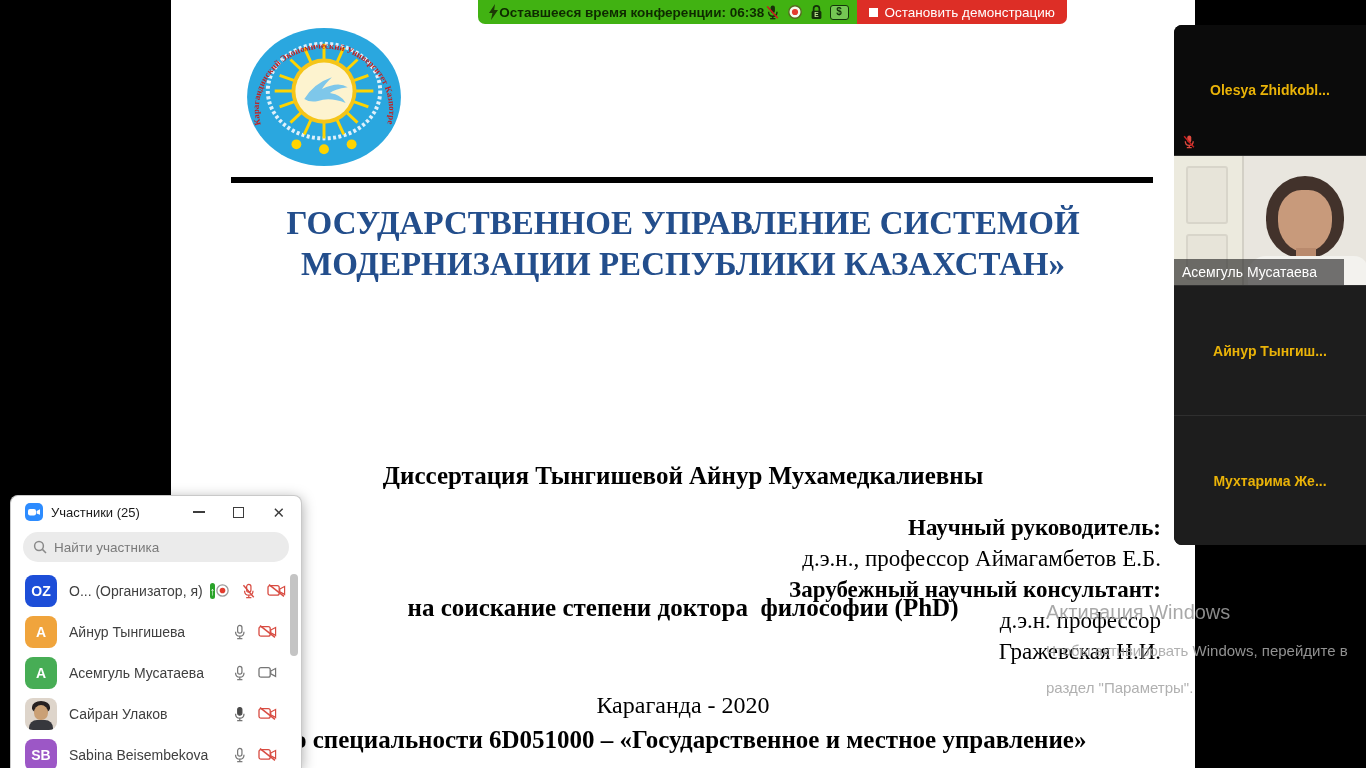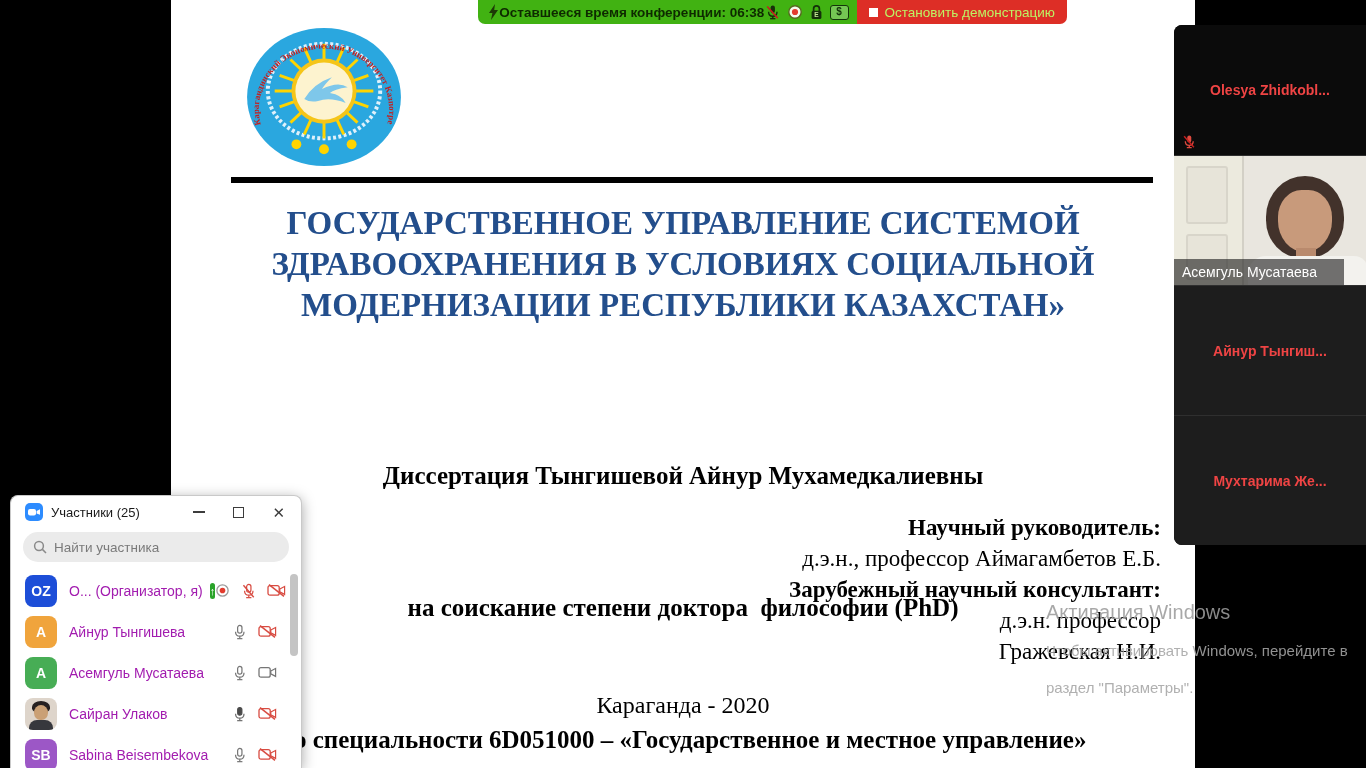--- a/index.html
+++ b/index.html
@@ -51,21 +51,21 @@
   }
   .meetbar .green {
     flex:1; background:#41b212; border-bottom-left-radius:7px;
     display:flex; align-items:center; padding:0 8px 0 10px;
   }
   .meetbar .timer-text {
     margin:0 auto; font-size:13.5px; font-weight:bold; color:#0e2a00;
   }
   .meetbar .bar-icons { display:flex; align-items:center; gap:7px; }
   .stop-btn {
-    background:#dd2e26; color:#bef264; border:none; cursor:pointer;
+    background:#dd2e26; color:#ffffff; border:none; cursor:pointer;
     border-bottom-right-radius:7px; display:flex; align-items:center; gap:7px;
     padding:0 12px; font-size:13.5px; font-family:"Liberation Sans",sans-serif;
   }
   .stop-square { width:9px; height:9px; background:#fff; display:inline-block; }
   .dollar-badge {
     width:19px; height:15px; border:1.6px solid #14350a; border-radius:3px;
     background:rgba(255,255,255,.28); color:#14350a; font-size:10px; font-weight:bold;
     display:flex; align-items:center; justify-content:center; line-height:1;
   }
 
@@ -73,21 +73,21 @@
   .vstrip {
     position:absolute; left:1174px; top:25px; width:192px; height:520px; z-index:4;
     border-radius:8px 0 0 8px; overflow:hidden; background:#000;
   }
   .vtile { position:relative; width:192px; height:130px; }
   .vtile + .vtile { border-top:1px solid #2f2f2f; }
   .vtile.t-black { background:#0b0b0b; }
   .vtile.t-dark { background:#1d1d1d; }
   .vtile .center-name {
     position:absolute; left:0; right:0; top:50%; transform:translateY(-50%);
-    text-align:center; color:#ef4444; font-size:14px; font-weight:bold;
+    text-align:center; color:#eab308; font-size:14px; font-weight:bold;
   }
   .vtile .corner-mic { position:absolute; left:8px; bottom:6px; }
 
   
   .vtile.t-video { background:#e9e6df; overflow:hidden; }
   .door {
     position:absolute; left:-6px; top:-6px; width:76px; height:142px;
     border-right:2px solid #d3d0c6; background:#eceade;
   }
   .door .panel { position:absolute; left:18px; width:42px; border:2px solid #d8d5ca; border-radius:3px; background:#e7e4d9; }
@@ -145,21 +145,21 @@
     display:flex; align-items:center; justify-content:center;
   }
   .av-teal   { background:#1d4ed8; }
   .av-orange { background:#f0a43c; }
   .av-green  { background:#47ad55; }
   .av-purple { background:#9c57c6; }
   .av-photo  { background:#ded5cb; position:relative; overflow:hidden; }
   .av-photo .ph-hair { position:absolute; left:7px; top:3px; width:18px; height:12px; background:#262020; border-radius:50% 50% 40% 40%; }
   .av-photo .ph-face { position:absolute; left:9px; top:7px; width:14px; height:15px; background:#caa075; border-radius:50% 50% 46% 46%; }
   .av-photo .ph-body { position:absolute; left:4px; top:22px; width:24px; height:12px; background:#37383d; border-radius:8px 8px 0 0; }
-  .pname { margin-left:12px; font-size:14px; color:#a21caf; white-space:nowrap; }
+  .pname { margin-left:12px; font-size:14px; color:#404040; white-space:nowrap; }
   .share-badge {
     margin-left:7px; width:17px; height:16px; border-radius:3px; background:#2aa32a;
     color:#fff; font-size:11px; font-weight:bold; display:flex; align-items:center; justify-content:center;
   }
   .rowicons { margin-left:auto; display:flex; align-items:center; gap:11px; }
   .rec-ind { display:flex; }
   .scrollthumb {
     position:absolute; right:3px; top:78px; width:8px; height:82px;
     background:#c4c4c4; border-radius:4px;
   }
@@ -204,21 +204,20 @@
     <text font-size="9" font-weight="bold" fill="#c21f1f" font-family="Liberation Serif, serif">
       <textPath href="#ringpath">Карагандинский Экономический Университет Казпотребсоюза</textPath>
     </text>
   </svg>
 
 
   <div class="rule"></div>
 
   <div class="main-title">
     <div>ГОСУДАРСТВЕННОЕ УПРАВЛЕНИЕ СИСТЕМОЙ</div>
-    <div>ЗДРАВООХРАНЕНИЯ В УСЛОВИЯХ СОЦИАЛЬНОЙ</div>
     <div>МОДЕРНИЗАЦИИ РЕСПУБЛИКИ КАЗАХСТАН»</div>
   </div>
 
   <div class="diss">
     <div>Диссертация Тынгишевой Айнур Мухамедкалиевны</div>
     <div>на соискание степени доктора  философии (PhD)</div>
     <div>по специальности 6D051000 – «Государственное и местное управление»</div>
   </div>
 
   <div class="sup">

